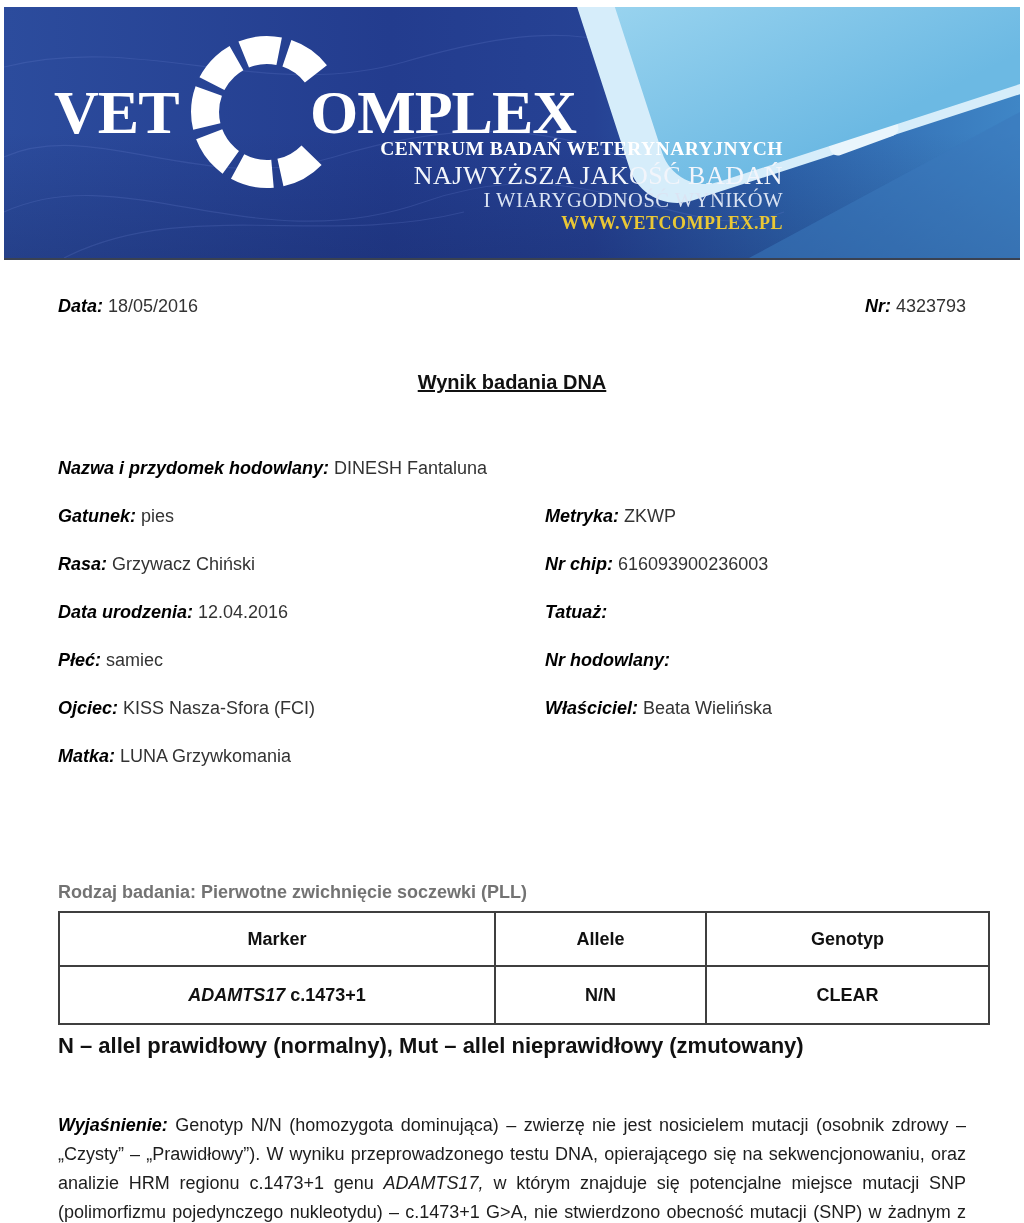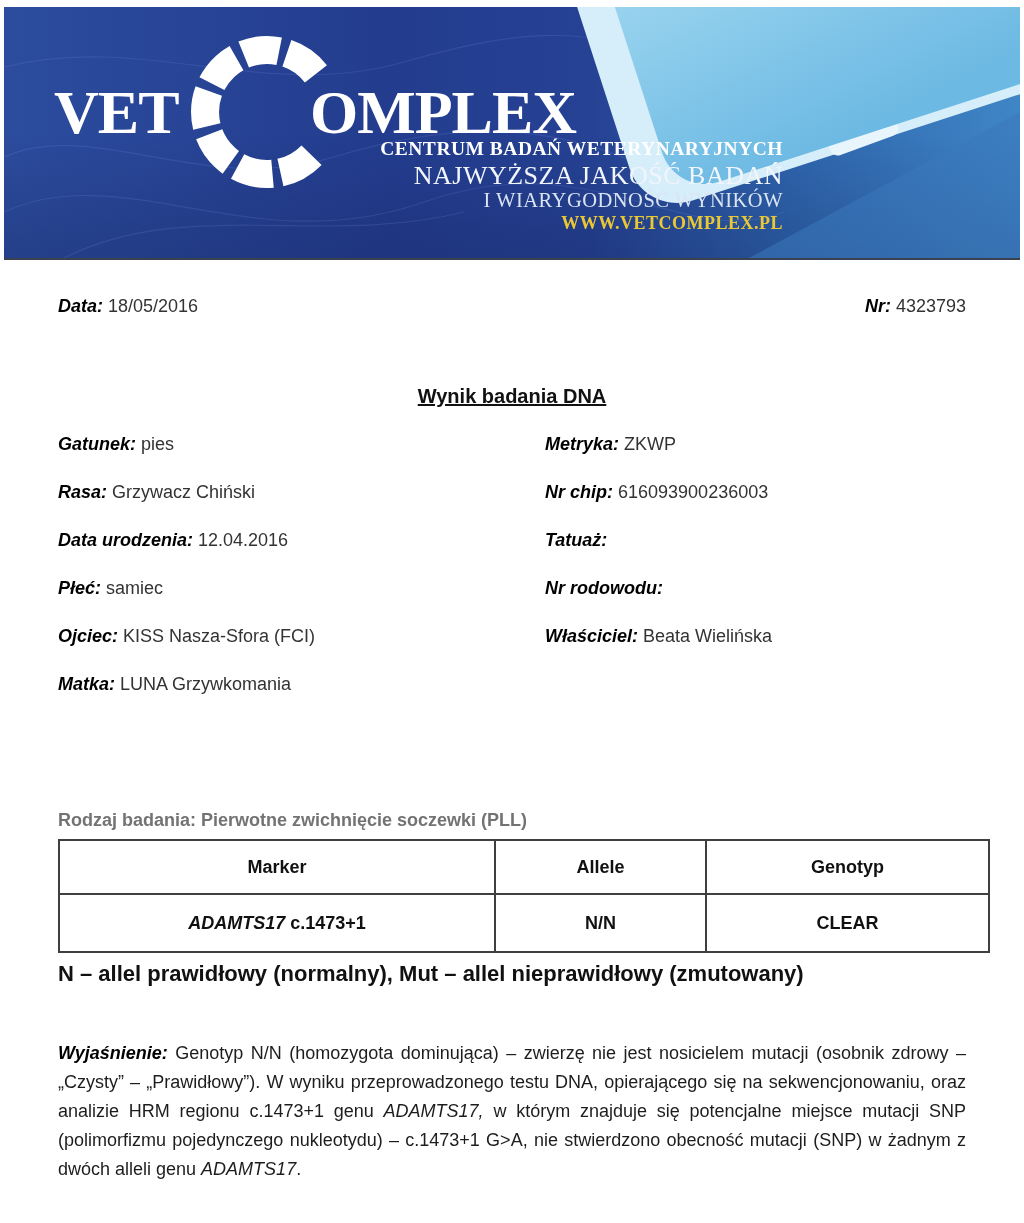--- a/index.html
+++ b/index.html
@@ -11,21 +11,21 @@
   .banner{margin:7px 4px 0 4px;height:251px;border-bottom:2px solid #3a4252;position:relative;}
   .banner svg{display:block;width:100%;height:100%;}
   .logo-text{font-family:"Liberation Serif","DejaVu Serif",serif;font-weight:bold;letter-spacing:-1px;}
   .tag-bold{font-family:"Liberation Serif","DejaVu Serif",serif;font-weight:bold;letter-spacing:.5px;}
   .tag-reg{font-family:"Liberation Serif","DejaVu Serif",serif;letter-spacing:.5px;}
   
   .content{padding:0 58px;}
   .meta-row{display:flex;justify-content:space-between;margin-top:36px;font-size:18px;}
   .lbl{font-weight:700;color:#000;font-style:italic;}
   .val{color:#333;}
-  .doc-title{margin-top:68px;text-align:center;font-size:20px;font-weight:700;
+  .doc-title{margin-top:54px;text-align:center;font-size:20px;font-weight:700;
              text-decoration:underline;color:#111;}
   .name-row{margin-top:64px;font-size:18px;height:22px;}
   .fields-grid{display:grid;grid-template-columns:487px 1fr;margin-top:26px;}
   .field-row{height:22px;margin-bottom:26px;font-size:18px;white-space:nowrap;}
   .test-heading{margin-top:88px;font-size:18px;font-weight:700;color:#737373;}
   table.result{border-collapse:collapse;margin-top:8px;table-layout:fixed;width:912px;}
   table.result th,table.result td{
     border:2px solid #3f3f3f;text-align:center;vertical-align:middle;
     font-size:18px;font-weight:700;color:#111;padding:2px;
   }
@@ -102,20 +102,24 @@
         <span class="val">18/05/2016</span>
       </div>
       <div>
         <span class="lbl">Nr:</span>
         <span class="val">4323793</span>
       </div>
     </div>
 
     <div class="doc-title">Wynik badania DNA</div>
 
+    <div class="name-row">
+      <span class="lbl">Nazwa i przydomek hodowlany:</span>
+      <span class="val">DINESH Fantaluna</span>
+    </div>
 
     <div class="fields-grid">
       <div>
         <div class="field-row">
           <span class="lbl">Gatunek:</span>
           <span class="val">pies</span>
         </div>
         <div class="field-row">
           <span class="lbl">Rasa:</span>
           <span class="val">Grzywacz Chiński</span>
@@ -144,21 +148,21 @@
         </div>
         <div class="field-row">
           <span class="lbl">Nr chip:</span>
           <span class="val">616093900236003</span>
         </div>
         <div class="field-row">
           <span class="lbl">Tatuaż:</span>
           <span class="val"></span>
         </div>
         <div class="field-row">
-          <span class="lbl">Nr rodowodu:</span>
+          <span class="lbl">Nr hodowlany:</span>
           <span class="val"></span>
         </div>
         <div class="field-row">
           <span class="lbl">Właściciel:</span>
           <span class="val">Beata Wielińska</span>
         </div>
       </div>
     </div>
 
     <div class="test-heading">Rodzaj badania: Pierwotne zwichnięcie soczewki (PLL)</div>

